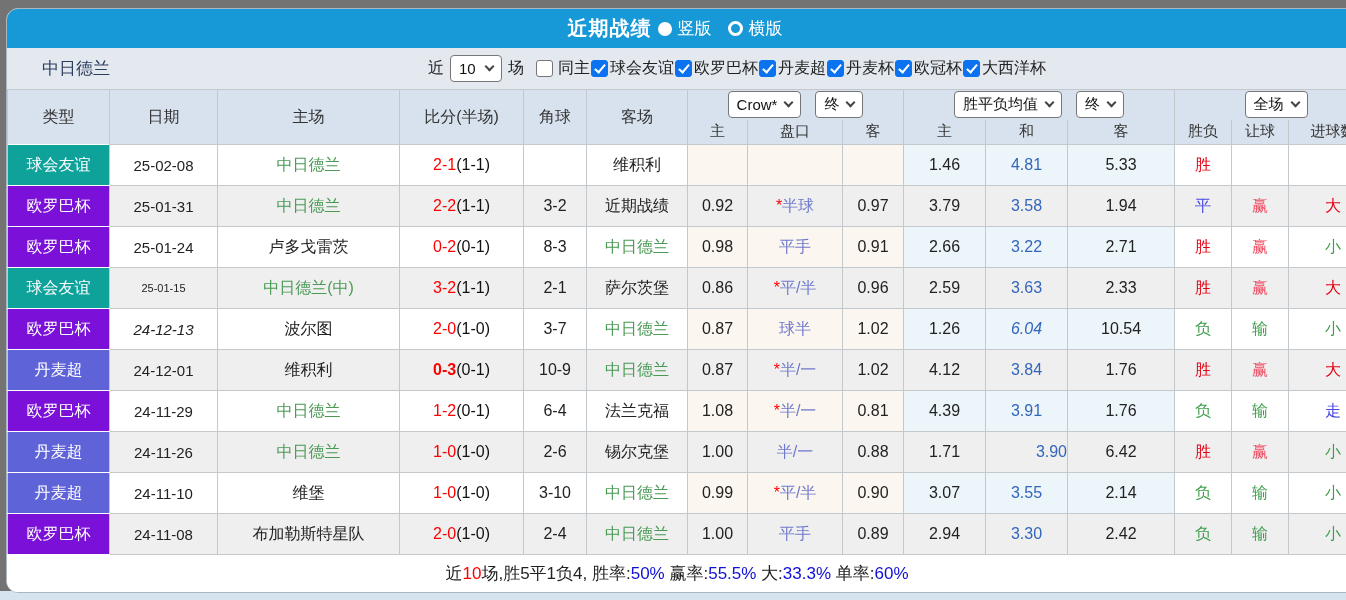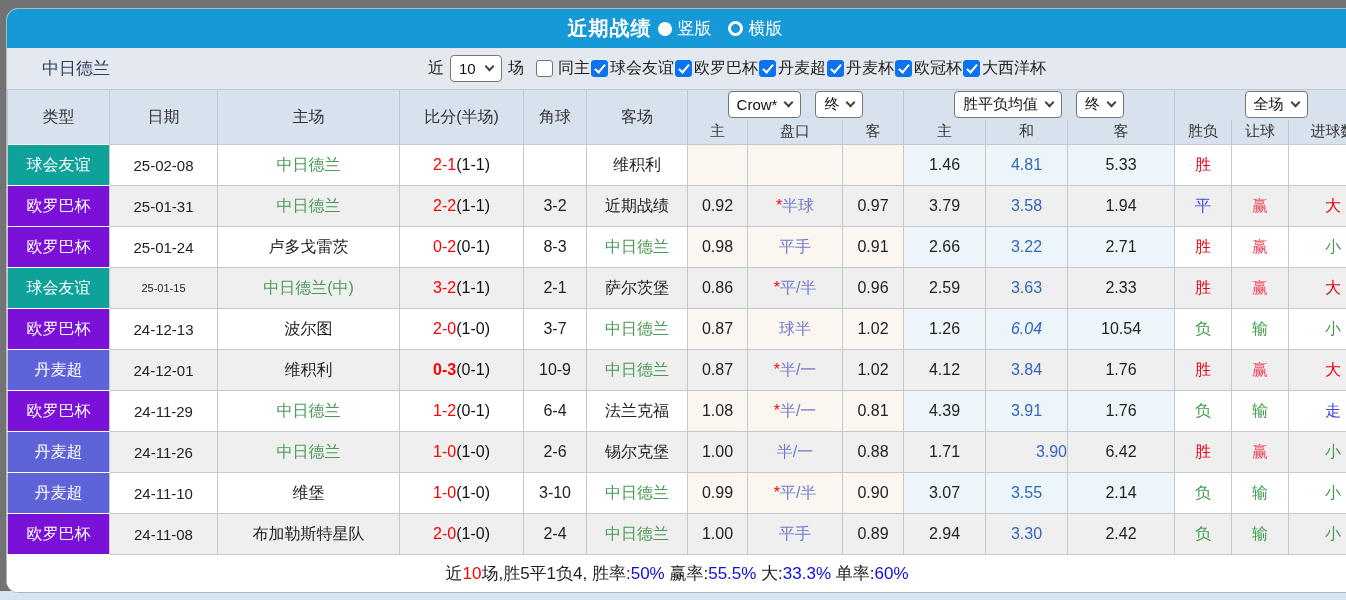--- a/index.html
+++ b/index.html
@@ -232,21 +232,21 @@
             <td class="ah">0.96</td>
             <td class="o12">2.59</td>
             <td class="o12" style="color: rgb(51, 102, 187);">3.63</td>
             <td class="o12">2.33</td>
             <td style="color: rgb(230, 0, 18);">胜</td>
             <td style="color: rgb(239, 80, 100);">赢</td>
             <td style="color: rgb(230, 0, 18);">大</td>
           </tr>
           <tr>
             <td class="type" style="background: rgb(123, 17, 216);">欧罗巴杯</td>
-            <td style="font-size: 15px;">24-12-13</td>
+            <td style="font-size: 15px; font-style: italic;">24-12-13</td>
             <td>波尔图</td>
             <td class="score"><span style="color: rgb(255, 0, 0);">2-0</span><span class="ht">(1-0)</span></td>
             <td>3-7</td>
             <td style="color: rgb(74, 154, 85);">中日德兰</td>
             <td class="ah">0.87</td>
             <td class="ah"><span style="color: rgb(111, 121, 204);">球半</span></td>
             <td class="ah">1.02</td>
             <td class="o12">1.26</td>
             <td class="o12" style="color: rgb(51, 102, 187); font-style: italic;">6.04</td>
             <td class="o12">10.54</td>

